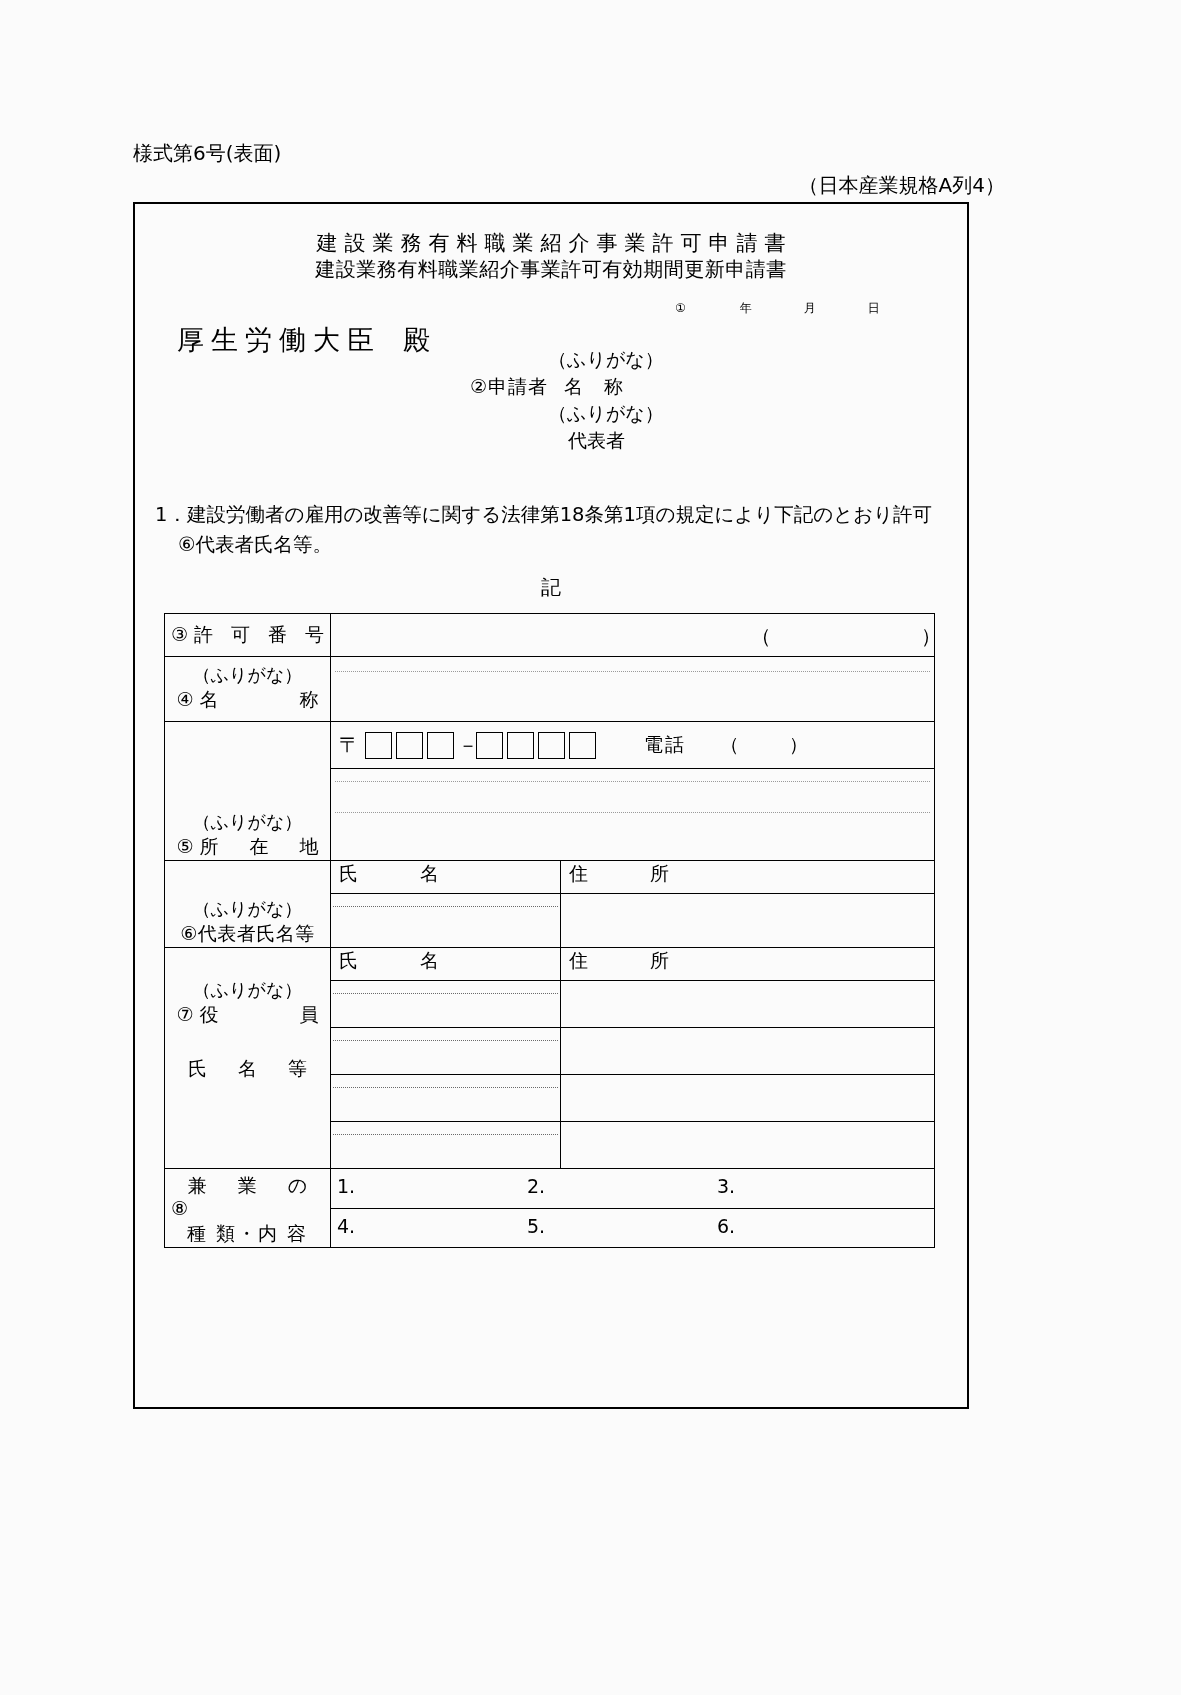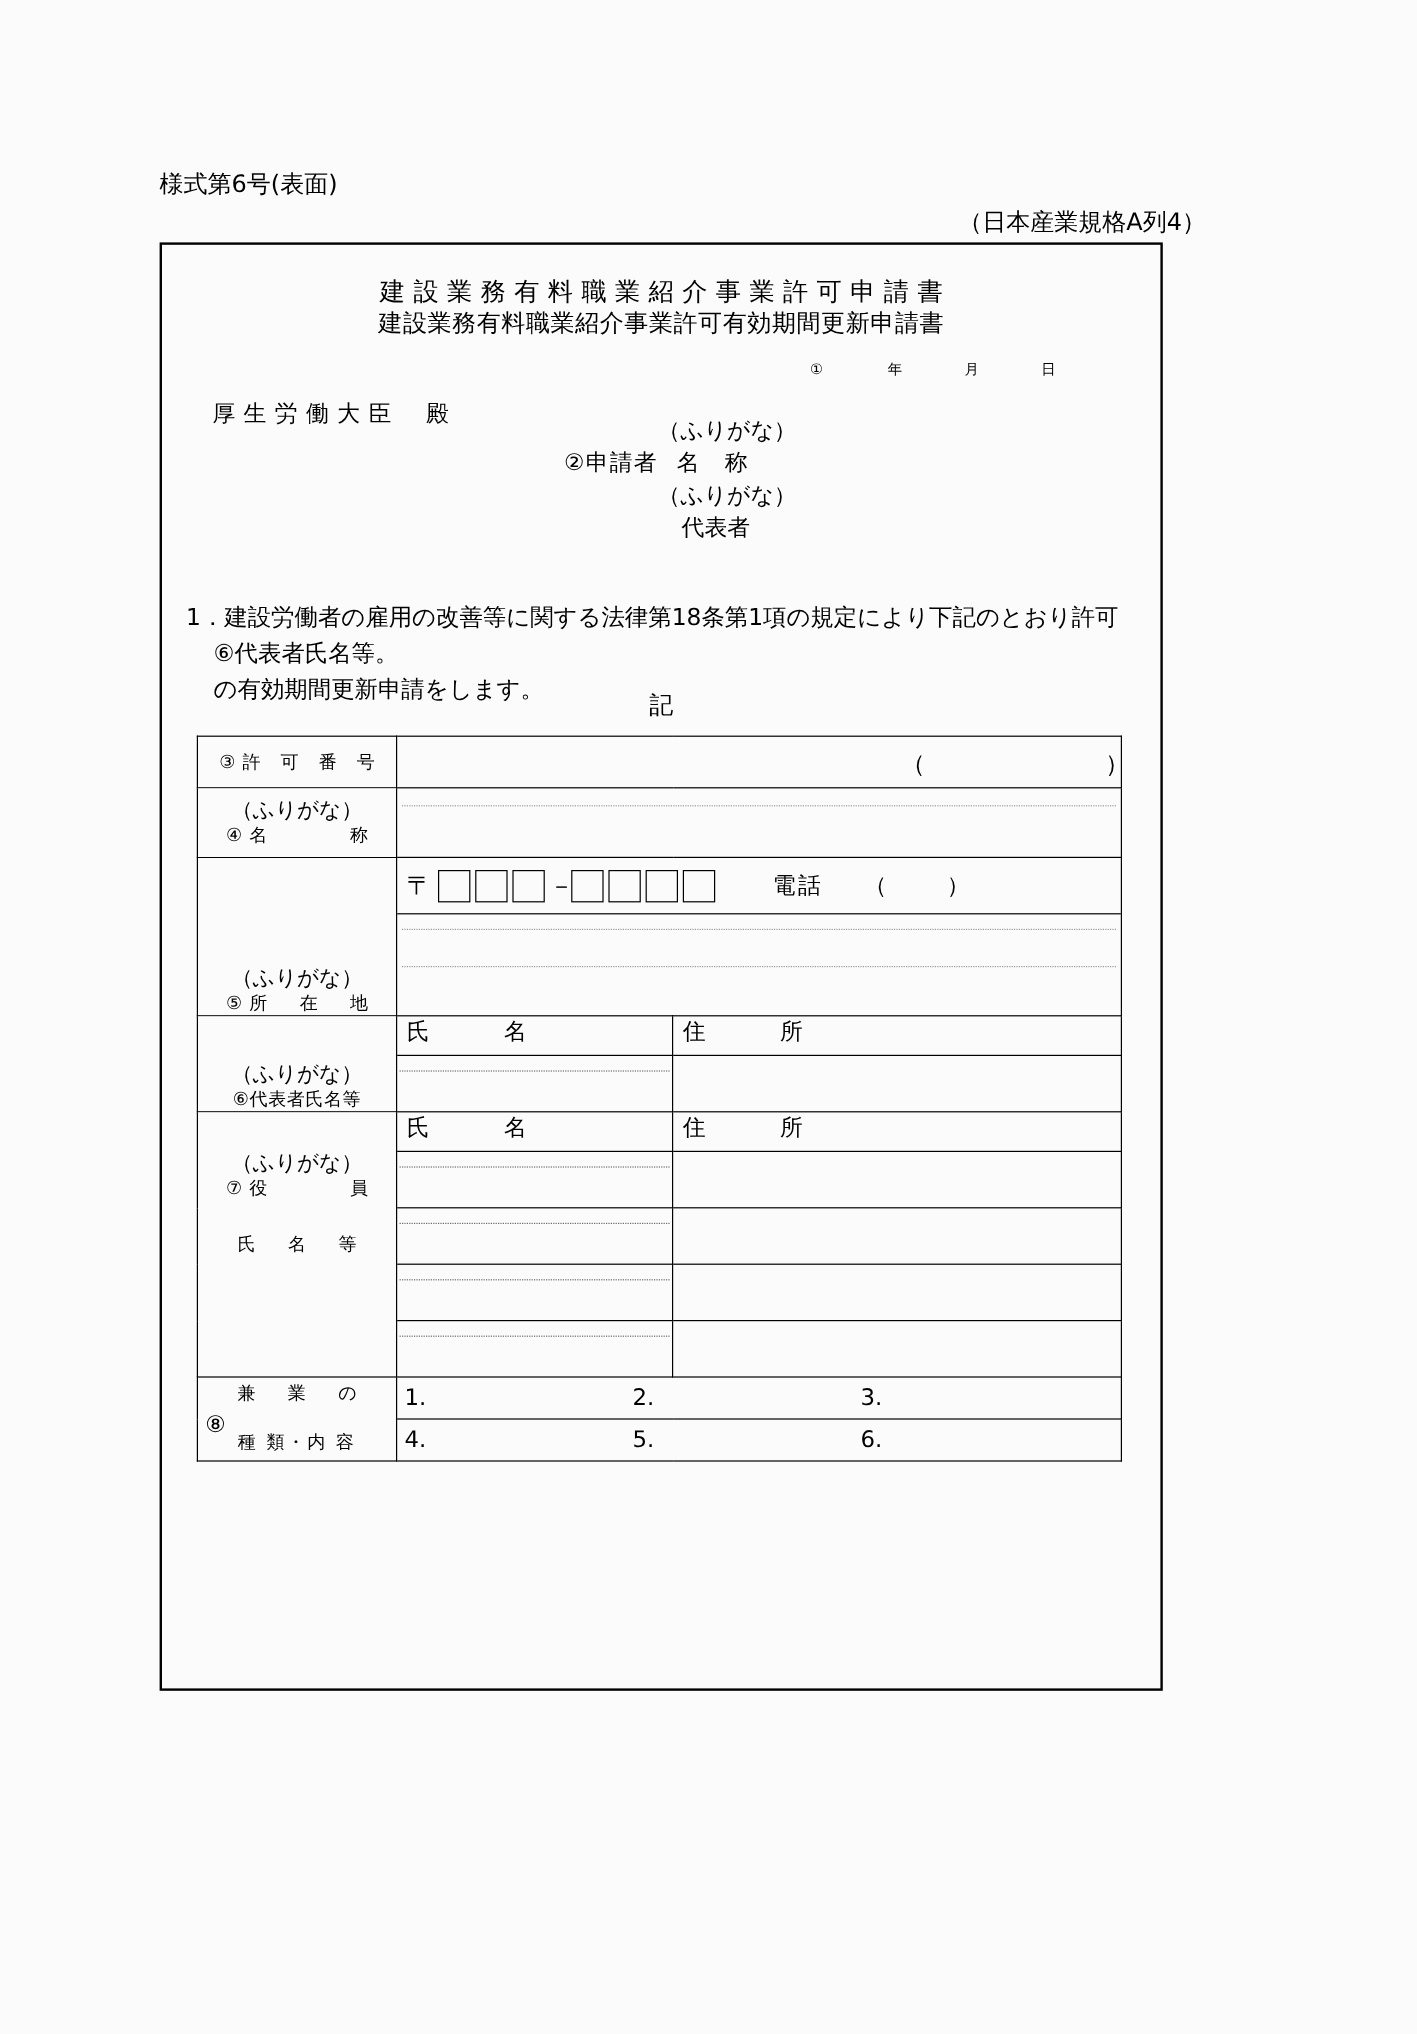--- a/index.html
+++ b/index.html
@@ -83,22 +83,22 @@
     white-space: nowrap;
   }
   .date-line .circ { margin-right: 54px; }
   .date-line .yy  { margin-right: 52px; }
   .date-line .mm  { margin-right: 52px; }
 
   
   .minister {
     position: absolute;
     left: 42px;
-    top: 128px;
-    font-size: 19px;
+    top: 118px;
+    font-size: 27px;
     letter-spacing: 7px;
     white-space: nowrap;
   }
   .minister .dono { margin-left: 22px; }
 
   
   .appl {
     position: absolute;
     left: 325px;
     top: 142px;
@@ -155,21 +155,21 @@
   .lbl {
     width: 166px;
     text-align: center;
     position: relative;
   }
   .lbl-txt {
     display: block;
     white-space: nowrap;
     letter-spacing: 6px;
     text-indent: 6px;
-    font-size: 15px;
+    font-size: 19px;
   }
   .lbl-txt.tight { letter-spacing: 0.5px; text-indent: 0; }
   .furi-lbl {
     display: block;
     font-size: 18px;
     white-space: nowrap;
     letter-spacing: 0px;
   }
 
   
@@ -282,21 +282,20 @@
       <span class="ln furi-2">（ふりがな）</span>
       <span class="ln rep-row">代表者</span>
     </div>
 
     <div class="para para-1">
       <span class="p-first"><span>1．</span><span>建設労働者の雇用の改善等に関する法律第18条第1項の規定により下記のとおり許可</span></span>
       <span class="p-cont">⑥代表者氏名等。</span>
     </div>
 
     <div class="para para-2">
-      <span class="p-cont">の有効期間更新申請をします。</span>
     </div>
 
     <div class="kiji">記</div>
 
     <table class="tbl">
       <colgroup>
         <col style="width:166px">
         <col style="width:230px">
         <col style="width:374px">
       </colgroup>

